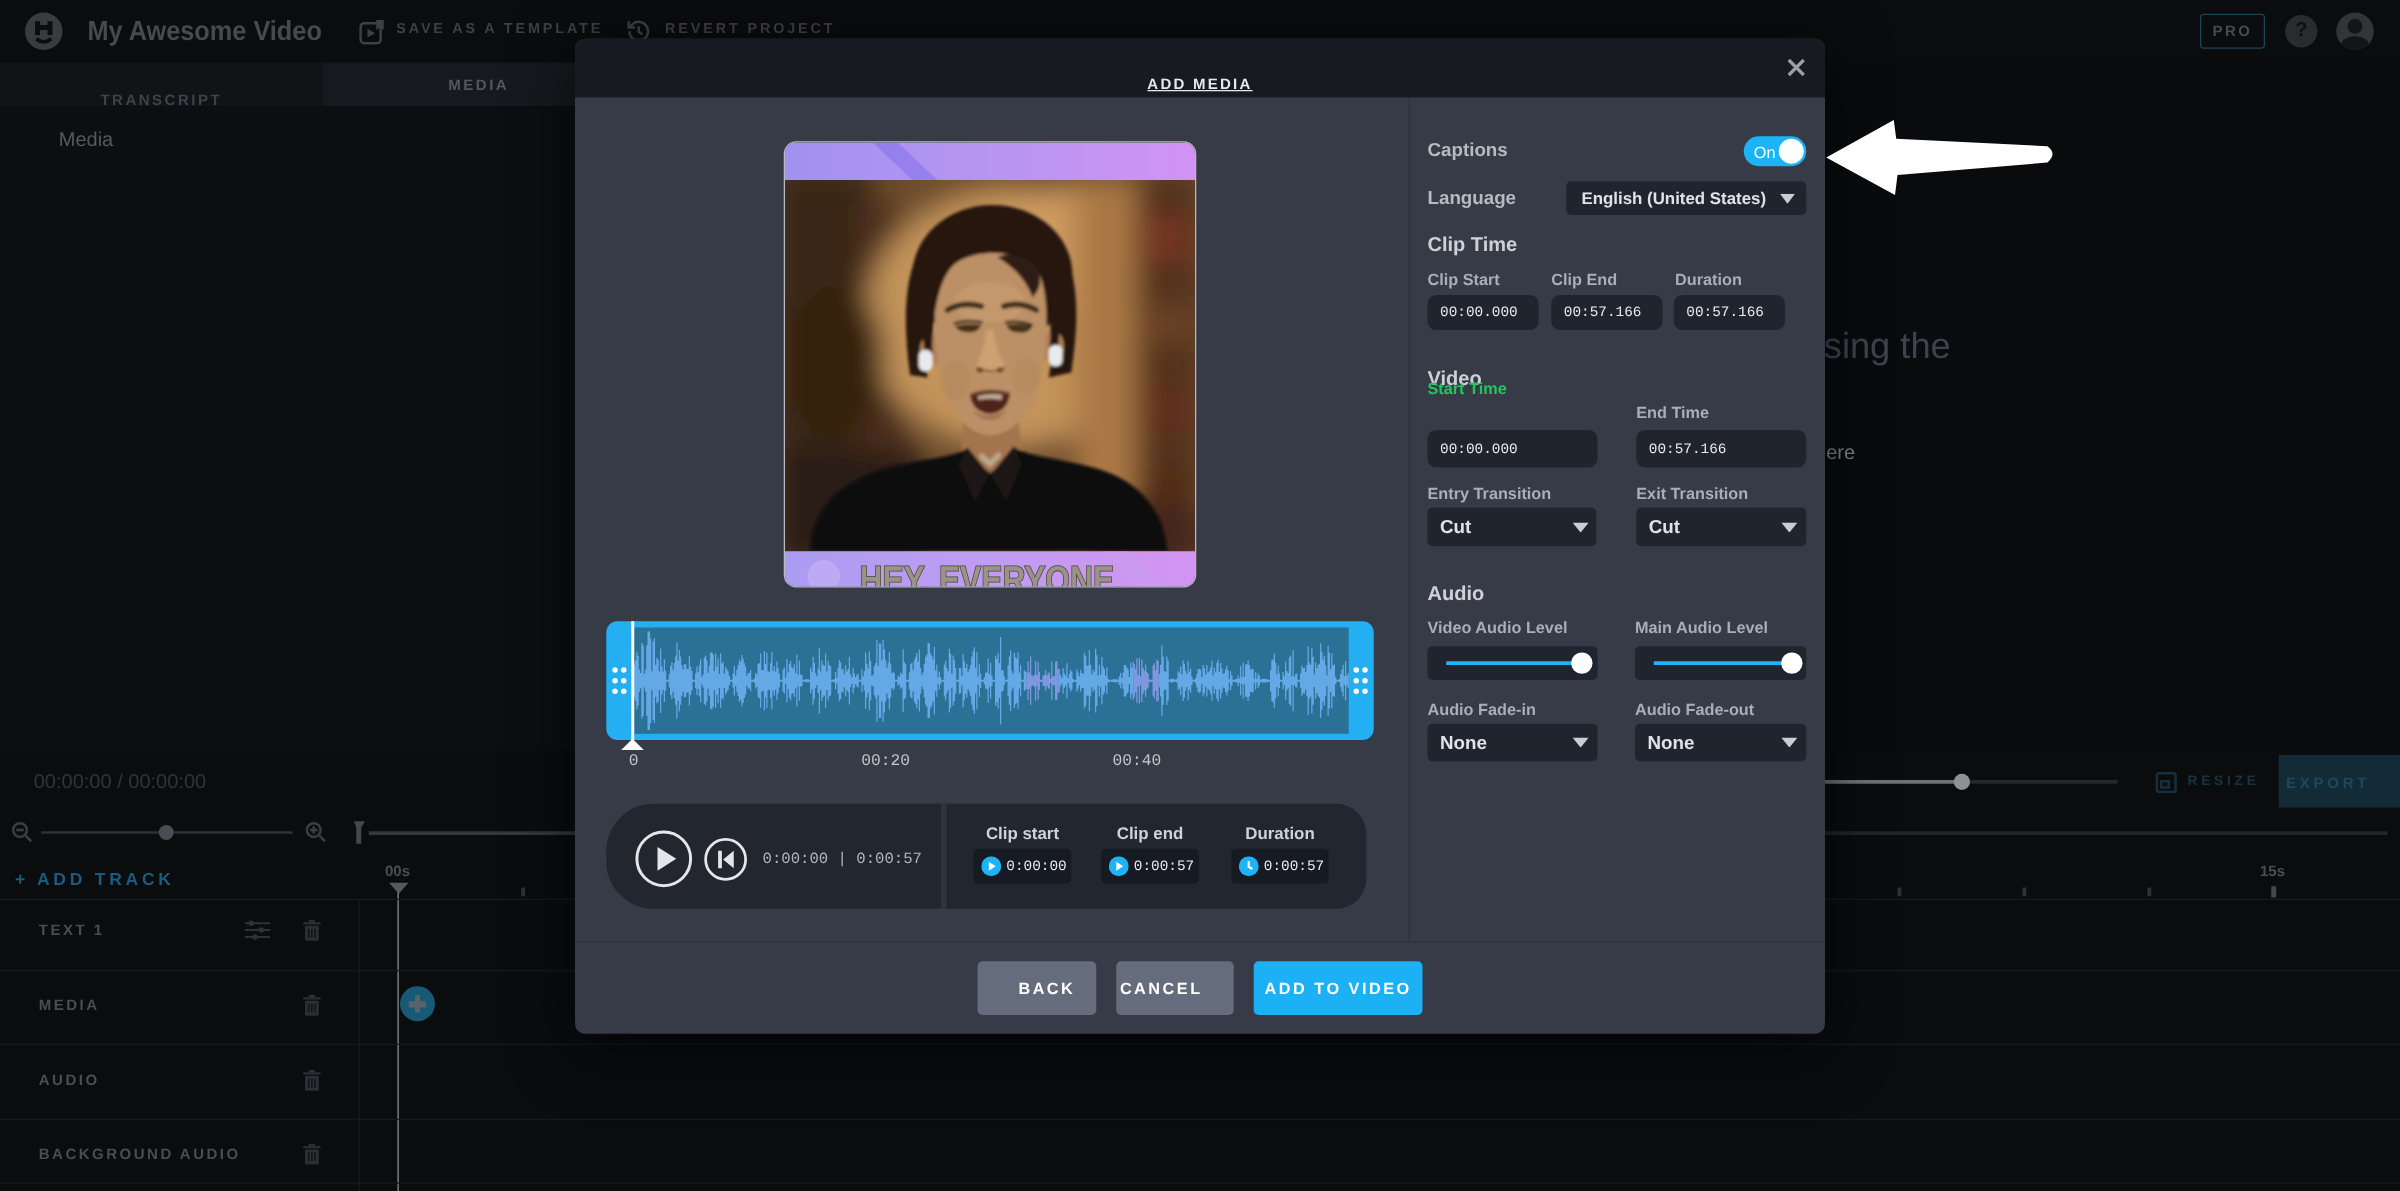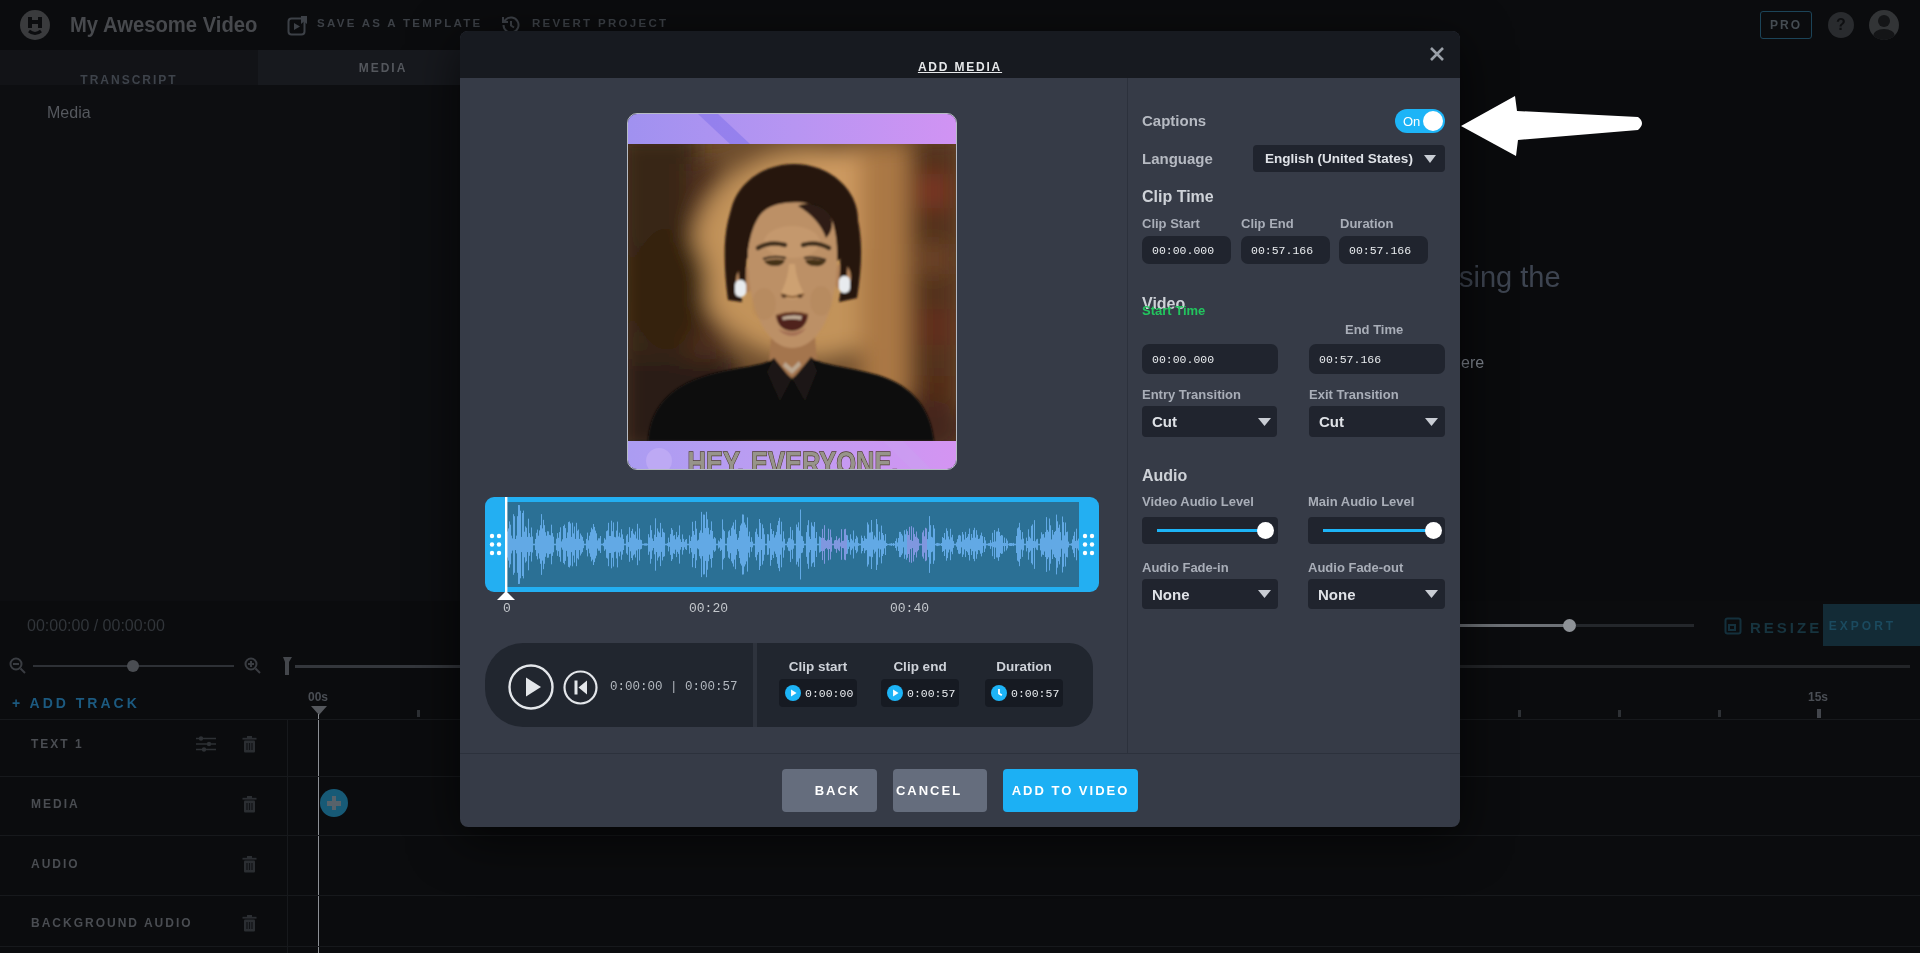--- a/index.html
+++ b/index.html
@@ -56,21 +56,21 @@
   <div class="abs" style="left:0;top:601px;width:1920px;height:352px;background:#0b0c0e;"></div>
   <div class="abs" style="left:27px;top:617px;font-size:16px;color:#31353a;">00:00:00 / 00:00:00</div>
 
   <div class="abs" style="left:1460px;top:624px;width:110px;height:3px;background:#6e7277;"></div>
   <div class="abs" style="left:1576px;top:624px;width:118px;height:3px;background:#24272b;"></div>
   <div class="abs" style="left:1563px;top:619px;width:13px;height:13px;border-radius:50%;background:#8e9297;"></div>
   <svg class="abs" style="left:1724px;top:617px" width="18" height="18" viewBox="0 0 18 18">
     <rect x="1.5" y="1.5" width="15" height="15" rx="2" fill="none" stroke="#14303c" stroke-width="2"></rect>
     <rect x="5" y="8" width="6" height="5" fill="none" stroke="#14303c" stroke-width="2"></rect>
   </svg>
-  <div class="abs" style="left:1750px;top:619px;font-size:15px;font-weight:bold;letter-spacing:3px;color:#17343f;">RESIZE</div>
+  <div class="abs" style="left:1750px;top:619px;font-size:11px;font-weight:bold;letter-spacing:3px;color:#17343f;">RESIZE</div>
   <div class="abs" style="left:1823px;top:604px;width:97px;height:42px;background:#132b36;"></div>
   <div class="abs" style="left:1823px;top:619px;width:79px;text-align:center;font-size:12px;font-weight:bold;letter-spacing:3px;color:#1b4a5f;">EXPORT</div>
 
   <svg class="abs" style="left:8px;top:656px" width="20" height="20" viewBox="0 0 20 20">
     <circle cx="8" cy="8" r="5.5" fill="none" stroke="#3a3d42" stroke-width="2"></circle>
     <path d="M12.5 12.5 L17 17" stroke="#3a3d42" stroke-width="2"></path>
     <path d="M5 8 h6" stroke="#3a3d42" stroke-width="2"></path>
   </svg>
   <div class="abs" style="left:33px;top:665px;width:201px;height:2px;background:#2e3136;"></div>
   <div class="abs" style="left:127px;top:660px;width:12px;height:12px;border-radius:50%;background:#4a4d52;"></div>
@@ -345,21 +345,21 @@
   <div class="abs" style="left:1340px;top:216px;font-size:13px;font-weight:bold;color:#a9aeb8;">Duration</div>
   <div class="abs" style="left:1142px;top:236px;width:89px;height:28px;background:#20242e;border-radius:7px;"></div>
   <div class="abs" style="left:1241px;top:236px;width:89px;height:28px;background:#20242e;border-radius:7px;"></div>
   <div class="abs" style="left:1339px;top:236px;width:89px;height:28px;background:#20242e;border-radius:7px;"></div>
   <div class="abs mono" style="left:1152px;top:244px;font-size:11.5px;color:#e8ebee;">00:00.000</div>
   <div class="abs mono" style="left:1251px;top:244px;font-size:11.5px;color:#e8ebee;">00:57.166</div>
   <div class="abs mono" style="left:1349px;top:244px;font-size:11.5px;color:#e8ebee;">00:57.166</div>
 
   <div class="abs" style="left:1142px;top:295px;font-size:16px;font-weight:bold;color:#ced2d8;">Video</div>
   <div class="abs" style="left:1142px;top:303px;font-size:13px;font-weight:bold;color:#22c55e;">Start Time</div>
-  <div class="abs" style="left:1309px;top:322px;font-size:13px;font-weight:bold;color:#a9aeb8;margin-left:36px;">End Time</div>
+  <div class="abs" style="left:1309px;top:322px;font-size:13px;font-weight:bold;color:#a9aeb8;">End Time</div>
   <div class="abs" style="left:1142px;top:344px;width:136px;height:30px;background:#20242e;border-radius:7px;"></div>
   <div class="abs" style="left:1309px;top:344px;width:136px;height:30px;background:#20242e;border-radius:7px;"></div>
   <div class="abs mono" style="left:1152px;top:353px;font-size:11.5px;color:#e8ebee;">00:00.000</div>
   <div class="abs mono" style="left:1319px;top:353px;font-size:11.5px;color:#e8ebee;">00:57.166</div>
 
   <div class="abs" style="left:1142px;top:387px;font-size:13px;font-weight:bold;color:#a9aeb8;">Entry Transition</div>
   <div class="abs" style="left:1309px;top:387px;font-size:13px;font-weight:bold;color:#a9aeb8;">Exit Transition</div>
   <div class="abs" style="left:1142px;top:406px;width:135px;height:31px;background:#20242e;border-radius:4px;"></div>
   <div class="abs" style="left:1309px;top:406px;width:136px;height:31px;background:#20242e;border-radius:4px;"></div>
   <div class="abs" style="left:1152px;top:413px;font-size:15px;font-weight:bold;color:#dfe2e7;">Cut</div>

